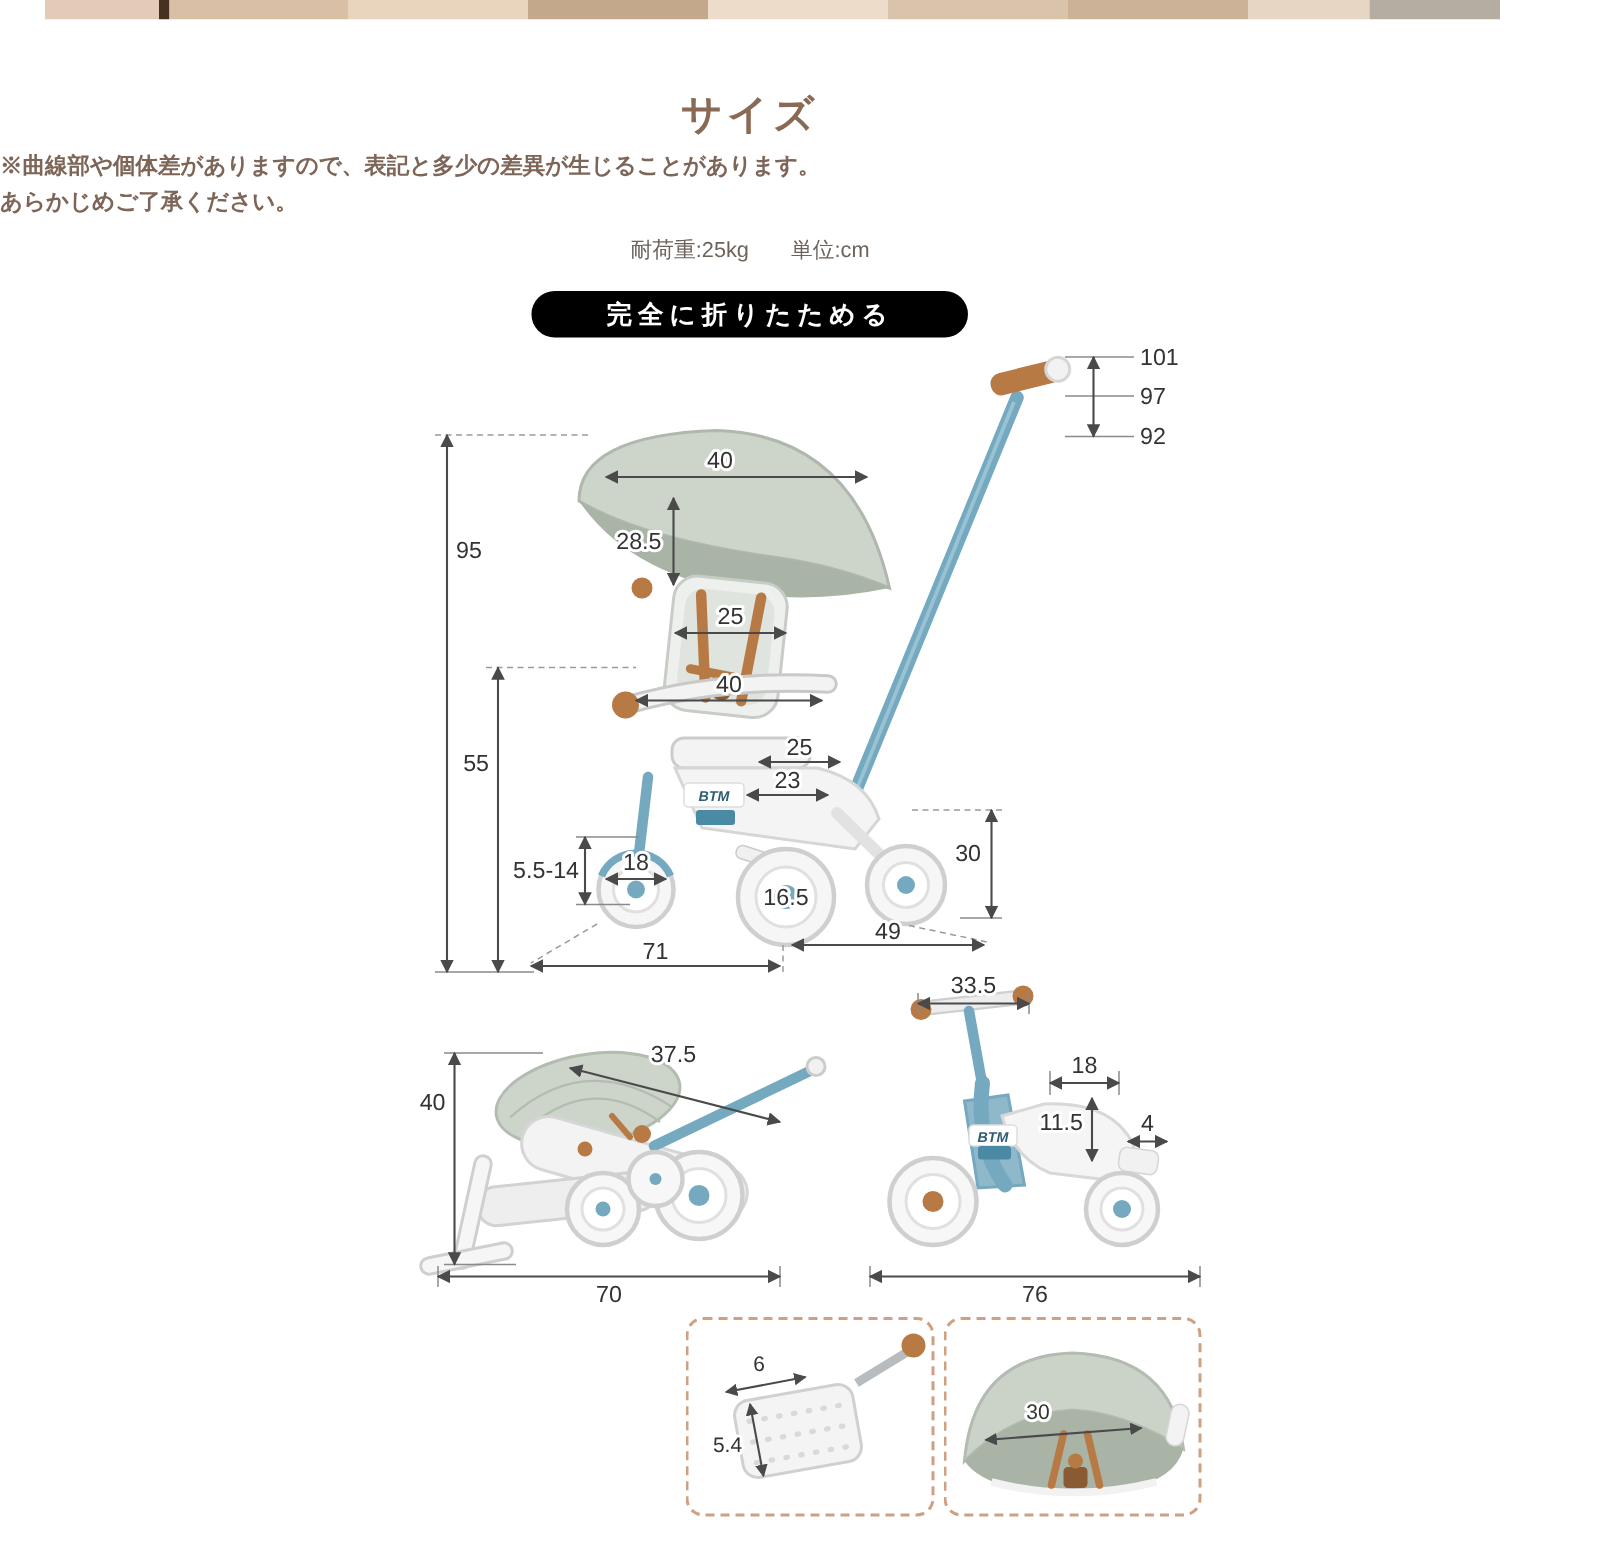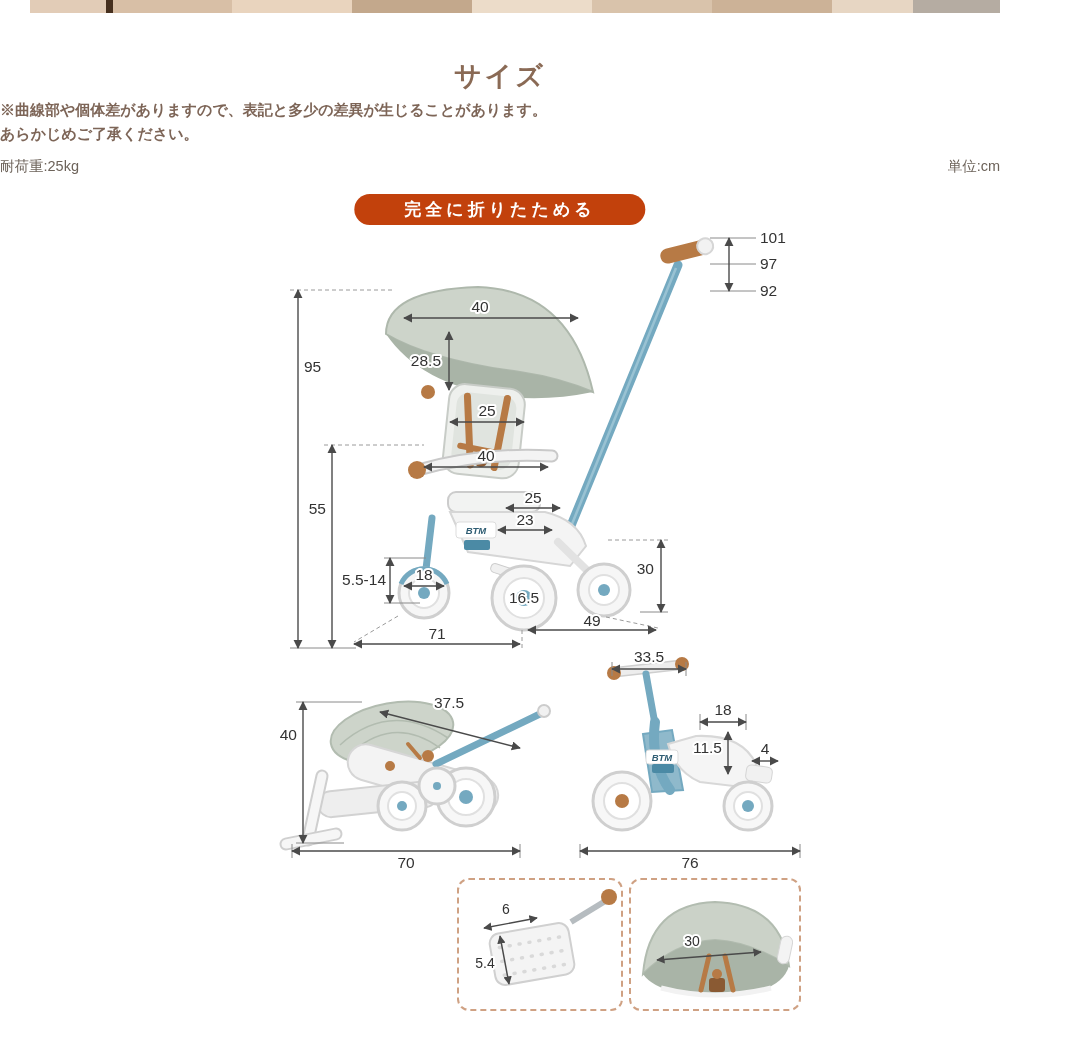--- a/index.html
+++ b/index.html
@@ -9,24 +9,24 @@
 
   .top-strip{position:absolute;top:0;left:0;width:1080px;height:13px;display:flex;overflow:hidden}
   .top-strip div{height:100%;flex:0 0 auto}
 
   .title{position:absolute;top:58px;left:0;width:100%;text-align:center;
          font-size:27px;font-weight:bold;color:#8a6a55;letter-spacing:3px}
   .note{position:absolute;left:0;width:100%;text-align:left;
         font-size:15px;font-weight:bold;color:#7d6557}
   .note1{top:101px}
   .note2{top:125px}
-  .spec{position:absolute;top:157px;left:0;width:100%;display:flex;justify-content:space-between;gap:28px;
+  .spec{position:absolute;top:157px;left:0;width:100%;display:flex;justify-content:center;gap:28px;
         font-size:14.5px;color:#6d635a}
   .badge{position:absolute;top:194px;left:50%;transform:translateX(-50%);
-         background:#c2410c;color:#fff;font-size:17px;font-weight:bold;letter-spacing:4px;
+         background:#000000;color:#fff;font-size:17px;font-weight:bold;letter-spacing:4px;
          padding:4px 50px;border-radius:16px;white-space:nowrap}
 
   svg{position:absolute;overflow:visible}
   text{font-family:"Liberation Sans",sans-serif}
   .dim{font-size:15.5px;fill:#333;paint-order:stroke;stroke:#ffffff;stroke-width:4px;
        stroke-linejoin:round;font-weight:400}
   .dimS{font-size:14px;fill:#333;paint-order:stroke;stroke:#ffffff;stroke-width:4px;stroke-linejoin:round}
   .dl{stroke:#4a4a4a;stroke-width:1.4;fill:none}
   .tick{stroke:#8a8a8a;stroke-width:1;fill:none}
   .guide{stroke:#9a9a9a;stroke-width:1;stroke-dasharray:4 3;fill:none}

